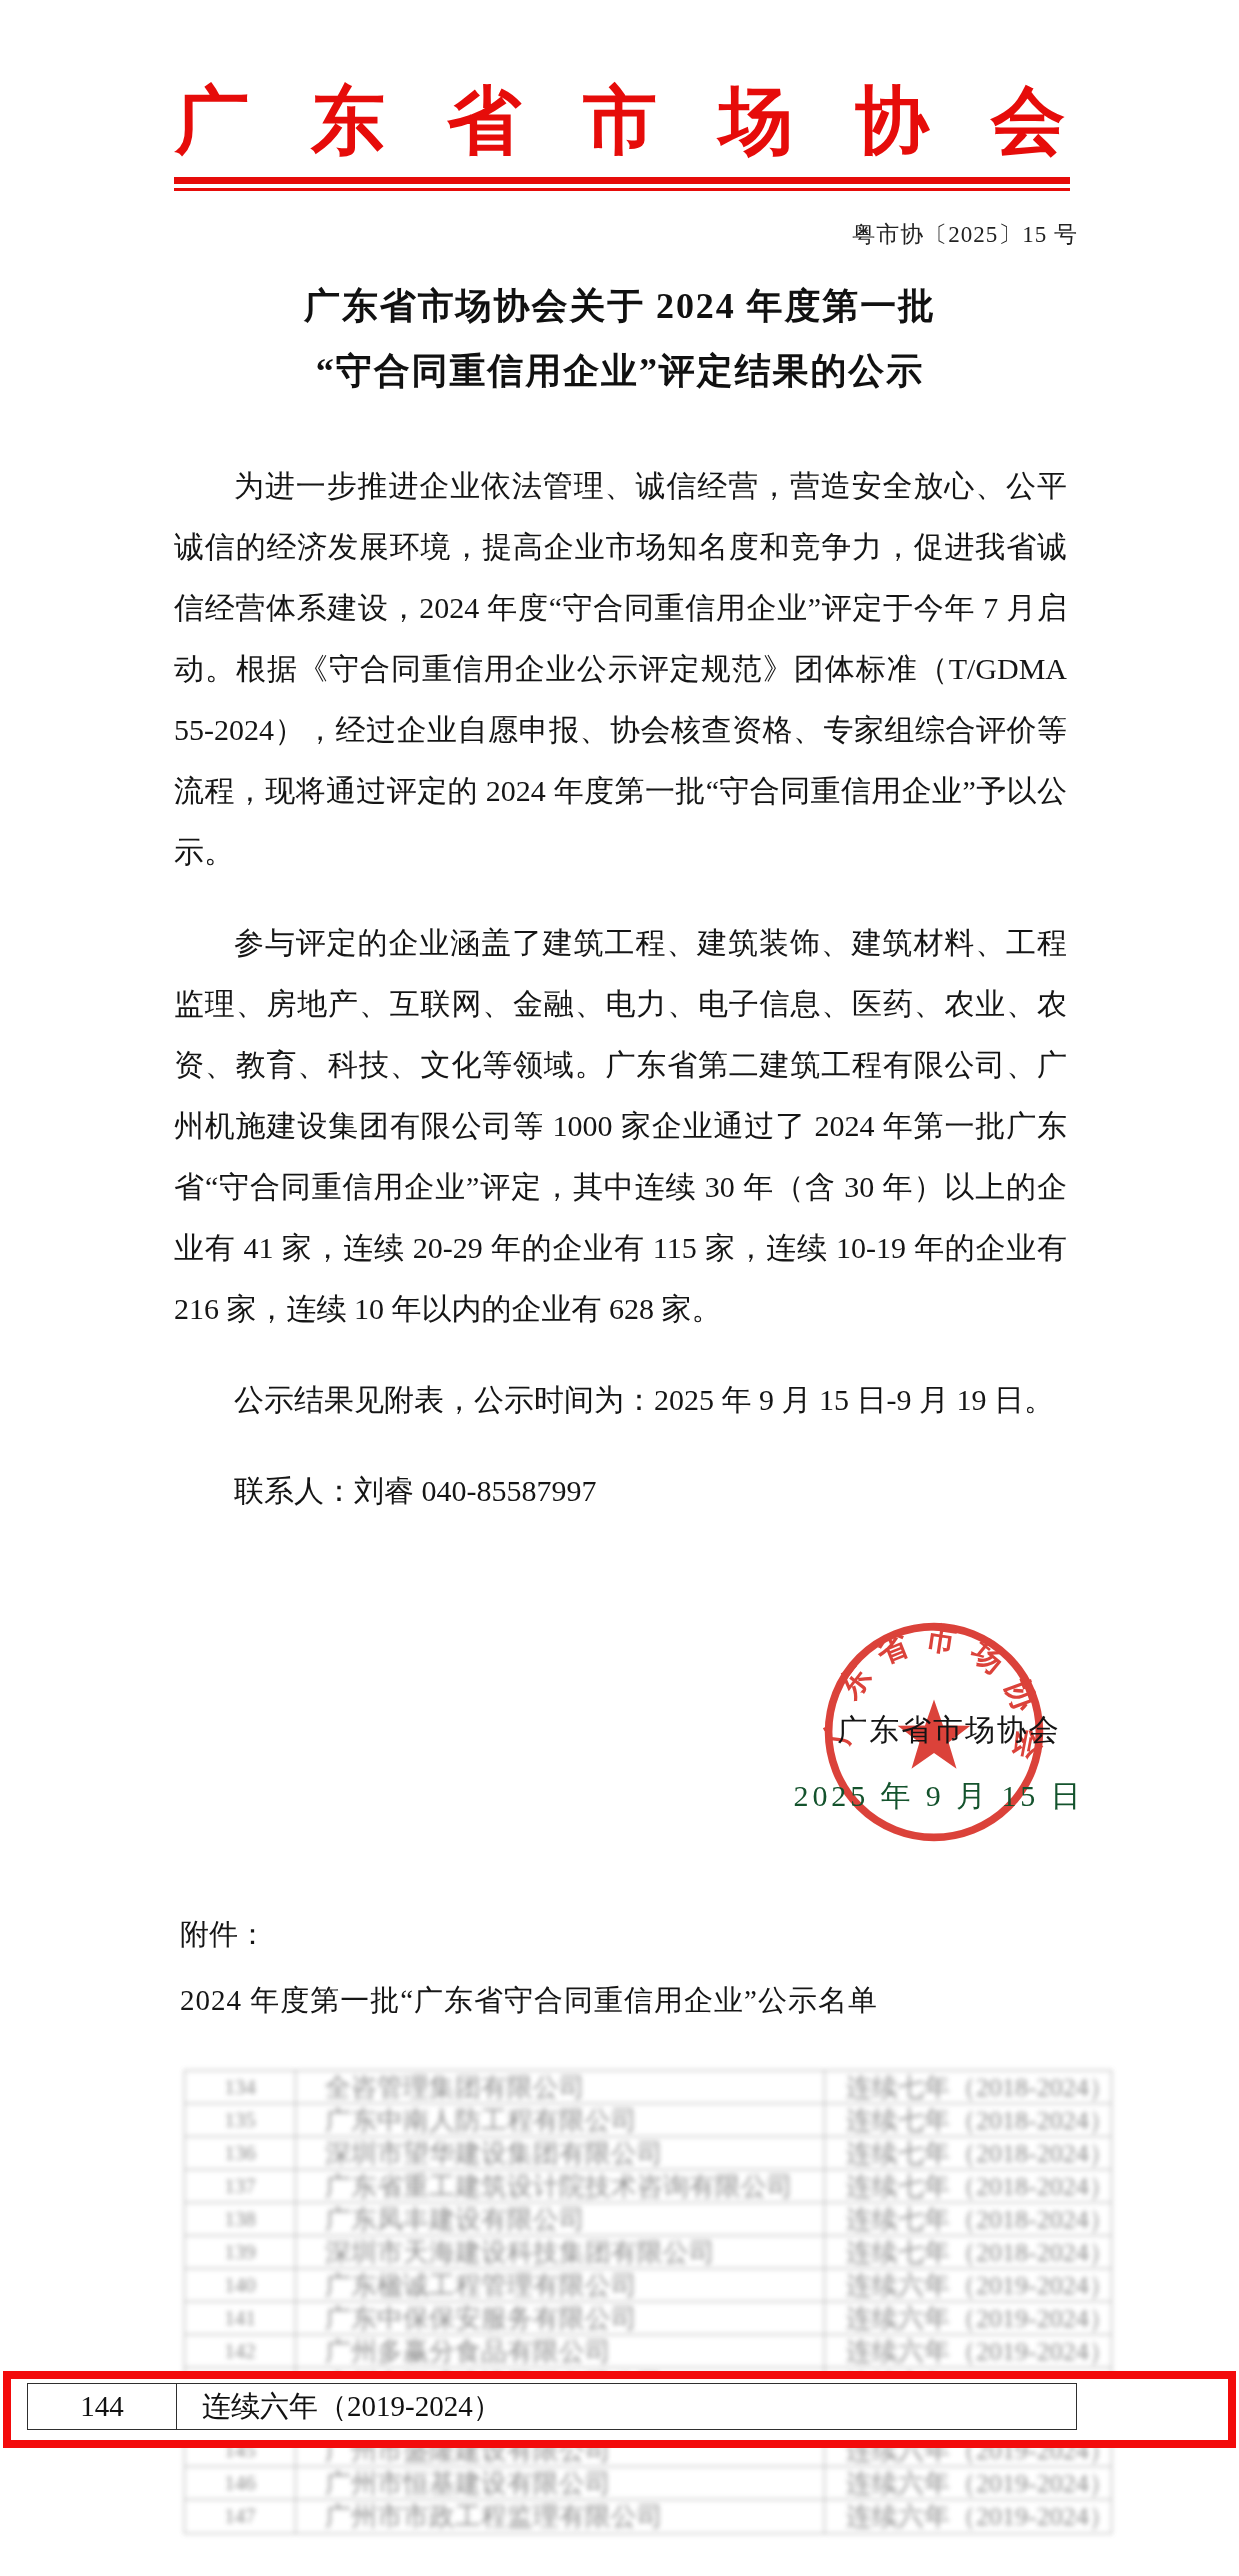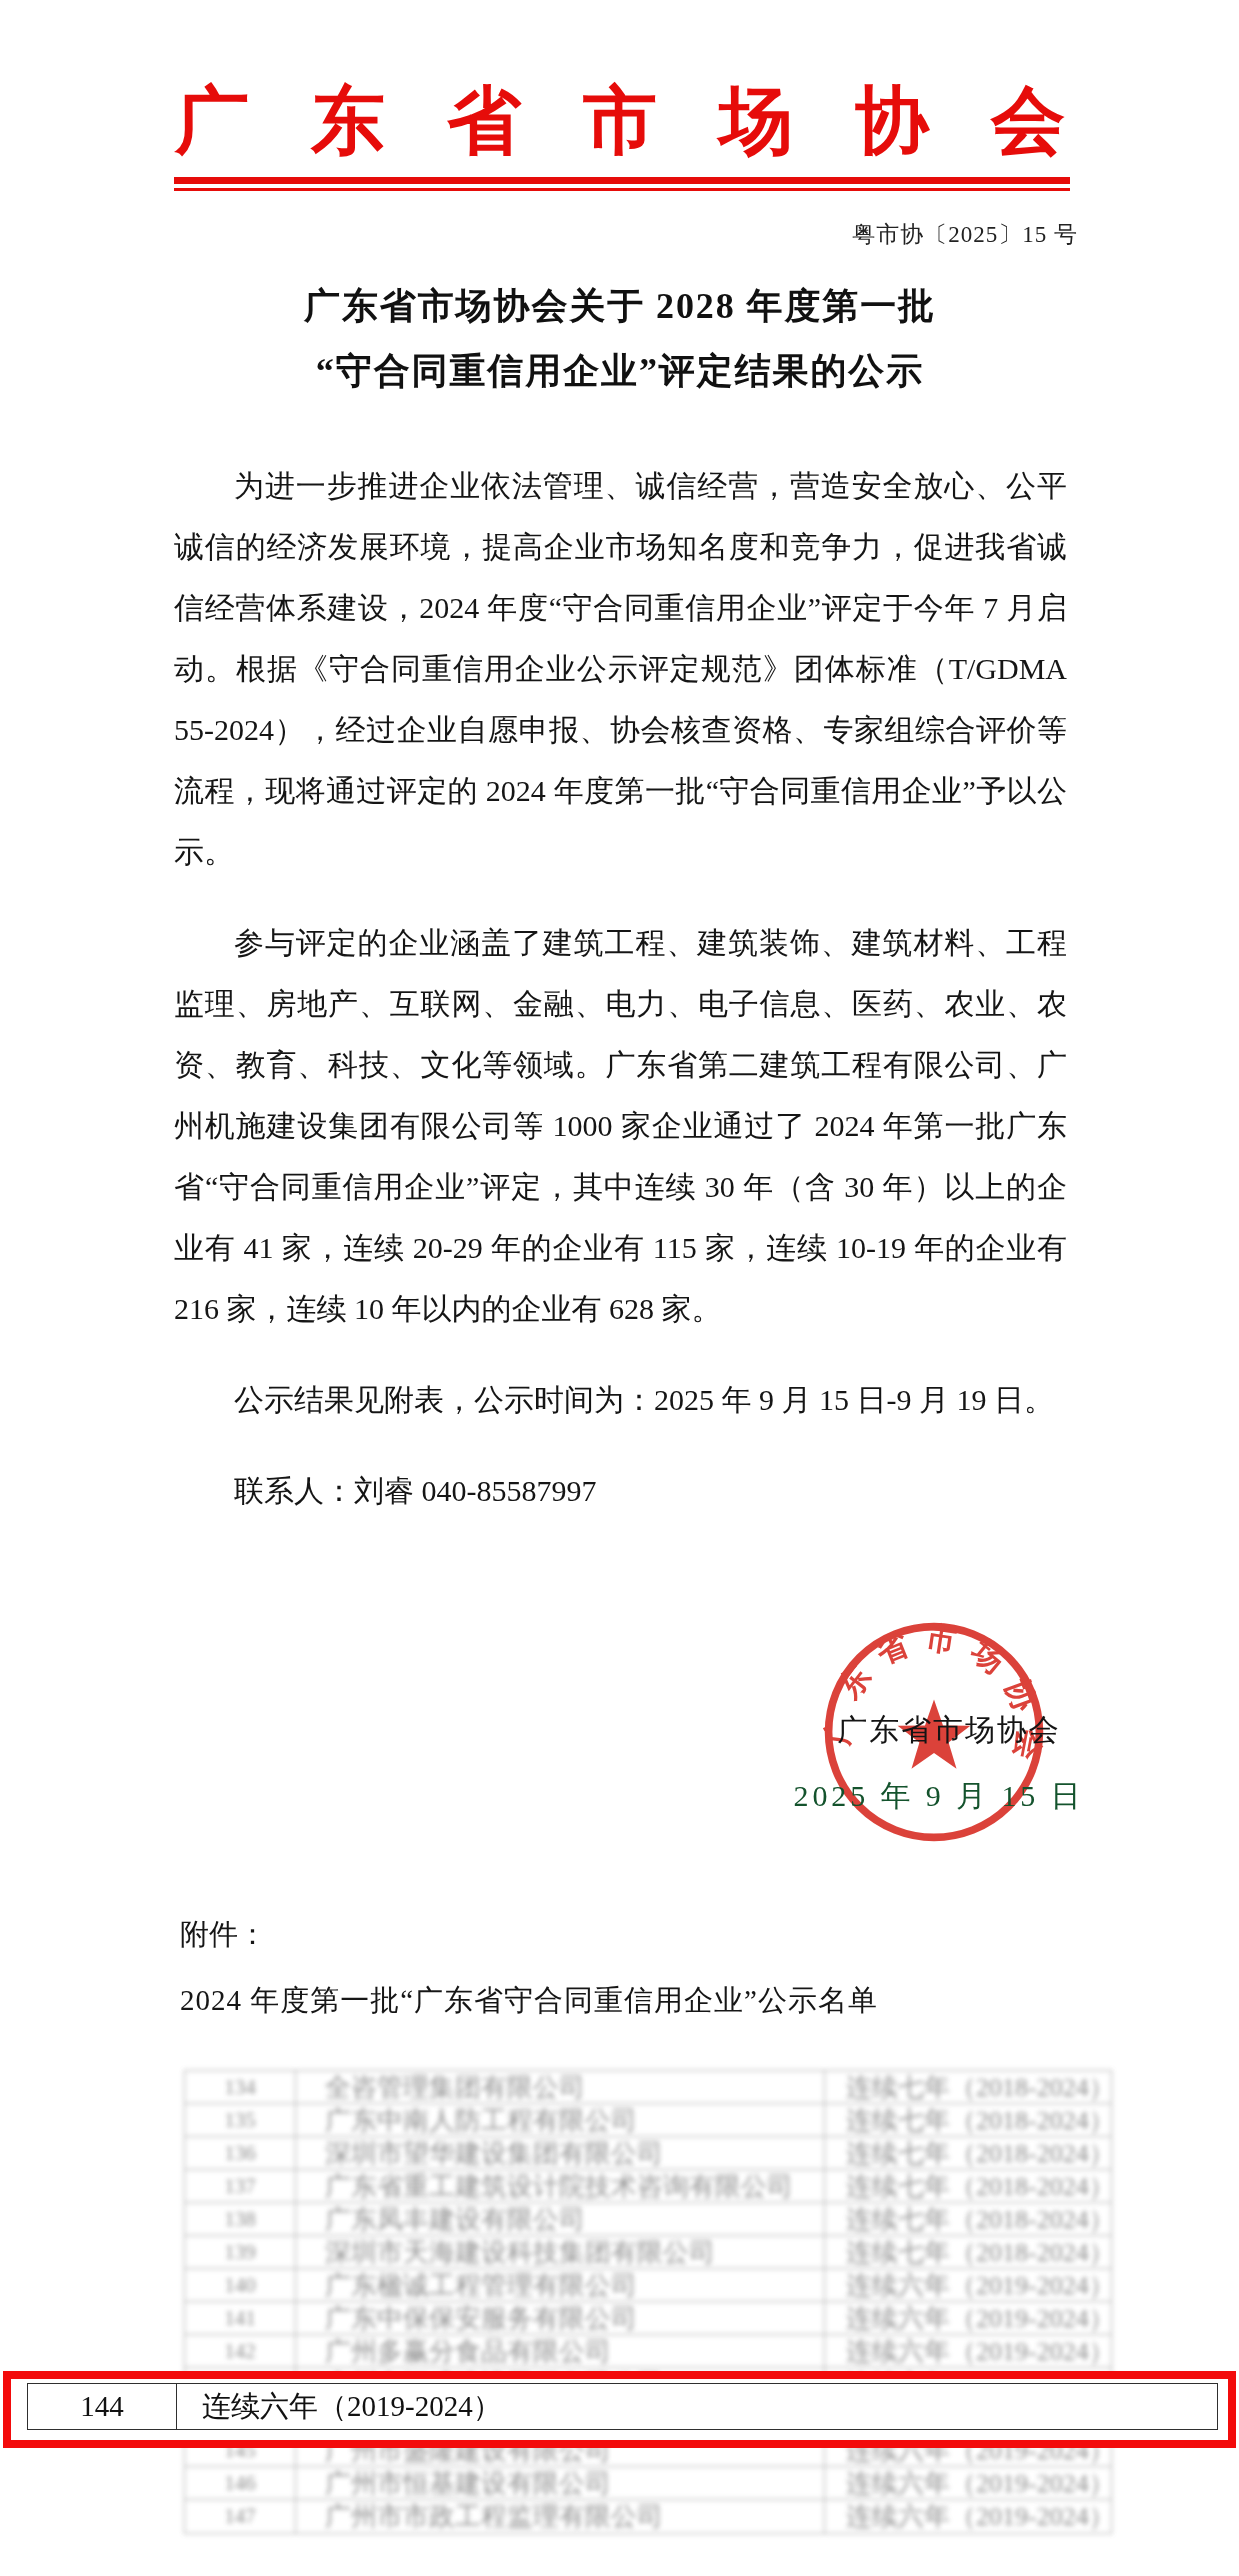--- a/index.html
+++ b/index.html
@@ -56,21 +56,21 @@
   .brow:last-child{border-bottom:none;}
   .bcell-no{width:111px;text-align:center;border-right:1px solid #8f8f8f;height:100%;display:flex;align-items:center;justify-content:center;box-sizing:border-box;font-size:21px;}
   .bcell-name{width:529px;padding-left:29px;border-right:1px solid #8f8f8f;height:100%;display:flex;align-items:center;box-sizing:border-box;white-space:nowrap;overflow:hidden;}
   .bcell-years{flex:1;padding-left:21px;height:100%;display:flex;align-items:center;box-sizing:border-box;white-space:nowrap;overflow:hidden;}
   
   .hl-box{
     position:absolute;left:2.9px;top:2371px;width:1233px;height:77px;box-sizing:border-box;
     background:#ffffff;border:8.7px solid #f30b0b;z-index:2;
   }
   .hl-row{
-    position:absolute;left:27px;top:2383px;width:1191px;height:47px;box-sizing:border-box;
+    position:absolute;left:27px;top:2383px;width:1050px;height:47px;box-sizing:border-box;
     border:1.9px solid #2f2f2f;background:#ffffff;display:flex;z-index:3;
     font-size:29px;color:#111;
   }
   .hl-no{width:149px;border-right:1.9px solid #2f2f2f;display:flex;align-items:center;justify-content:center;box-sizing:border-box;}
   .hl-name{width:673px;border-right:1.9px solid #2f2f2f;display:flex;align-items:center;padding-left:21px;box-sizing:border-box;white-space:nowrap;}
   .hl-years{flex:1;display:flex;align-items:center;padding-left:25px;box-sizing:border-box;white-space:nowrap;}
 </style>
 </head>
 <body>
 
@@ -78,21 +78,21 @@
 
   <div class="org-header">广东省市场协会</div>
   <div class="red-rule" style="top:177px;">
     <div class="thick"></div>
     <div class="gap"></div>
     <div class="thin"></div>
   </div>
   <div class="doc-number">粤市协〔2025〕15 号</div>
 
   <div class="doc-title">
-    <div>广东省市场协会关于 2028 年度第一批</div>
+    <div>广东省市场协会关于 2024 年度第一批</div>
     <div>“守合同重信用企业”评定结果的公示</div>
   </div>
 
   <div class="body-text">
     <p>为进一步推进企业依法管理、诚信经营，营造安全放心、公平诚信的经济发展环境，提高企业市场知名度和竞争力，促进我省诚信经营体系建设，2024 年度“守合同重信用企业”评定于今年 7 月启动。根据《守合同重信用企业公示评定规范》团体标准（T/GDMA 55-2024），经过企业自愿申报、协会核查资格、专家组综合评价等流程，现将通过评定的 2024 年度第一批“守合同重信用企业”予以公示。</p>
     <p>参与评定的企业涵盖了建筑工程、建筑装饰、建筑材料、工程监理、房地产、互联网、金融、电力、电子信息、医药、农业、农资、教育、科技、文化等领域。广东省第二建筑工程有限公司、广州机施建设集团有限公司等 1000 家企业通过了 2024 年第一批广东省“守合同重信用企业”评定，其中连续 30 年（含 30 年）以上的企业有 41 家，连续 20-29 年的企业有 115 家，连续 10-19 年的企业有 216 家，连续 10 年以内的企业有 628 家。</p>
     <p>公示结果见附表，公示时间为：2025 年 9 月 15 日-9 月 19 日。</p>
     <p class="contact">联系人：刘睿 040-85587997</p>
   </div>
 

